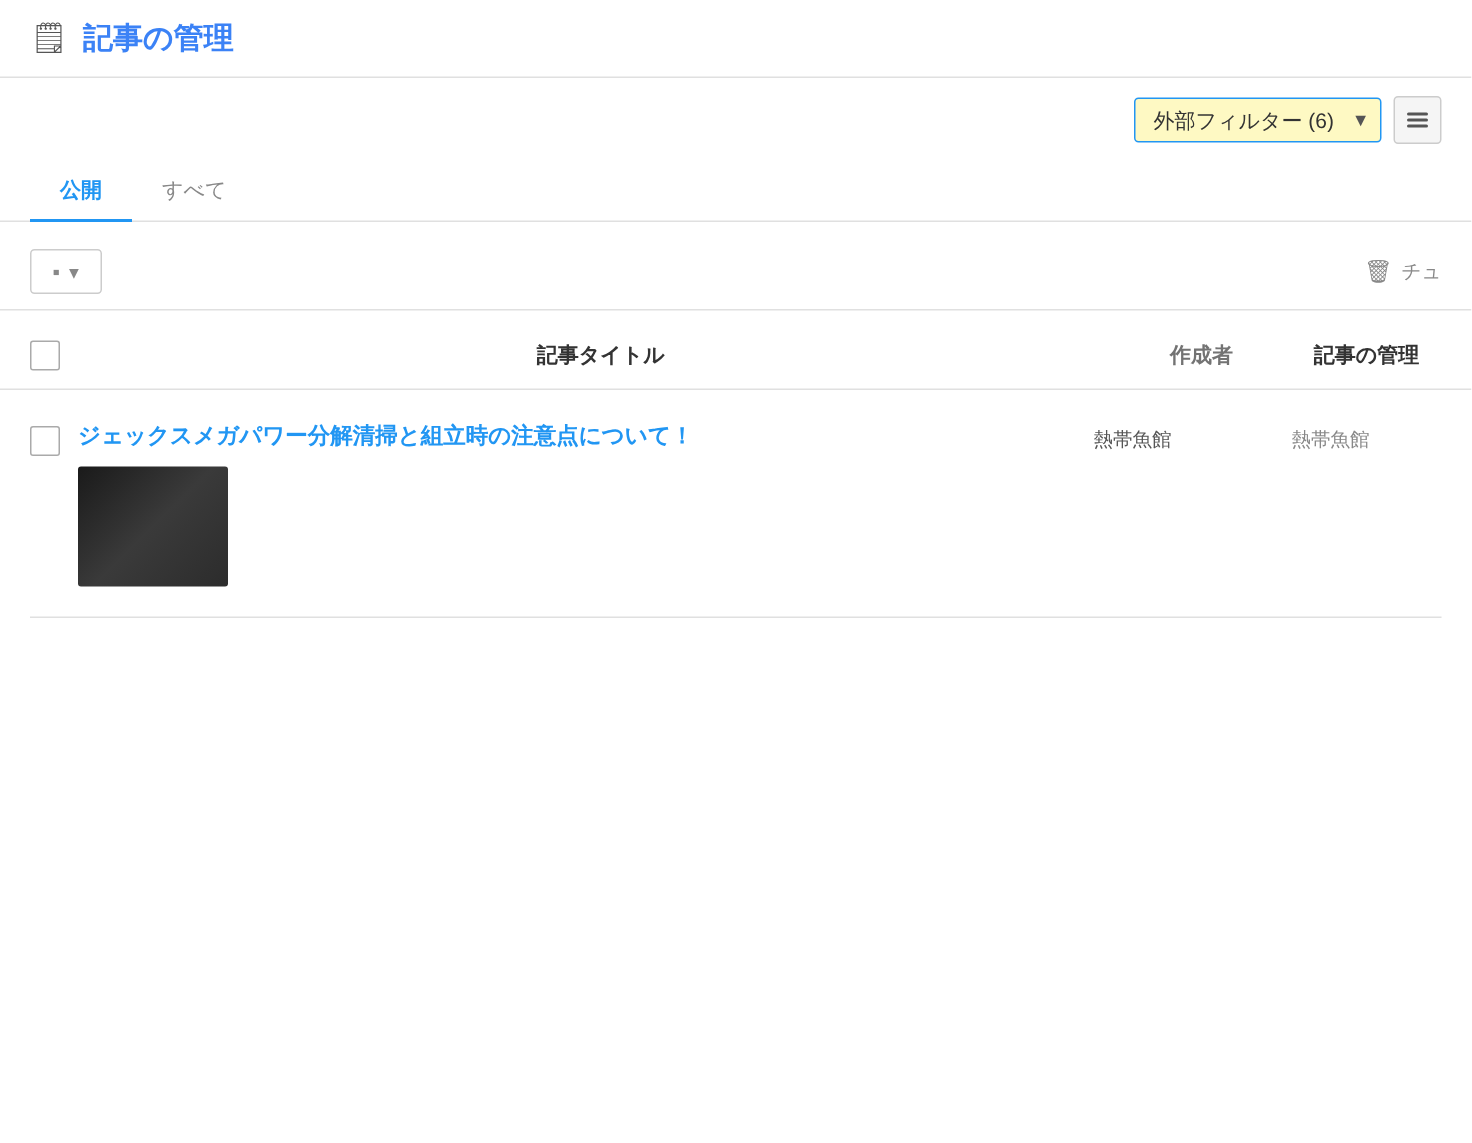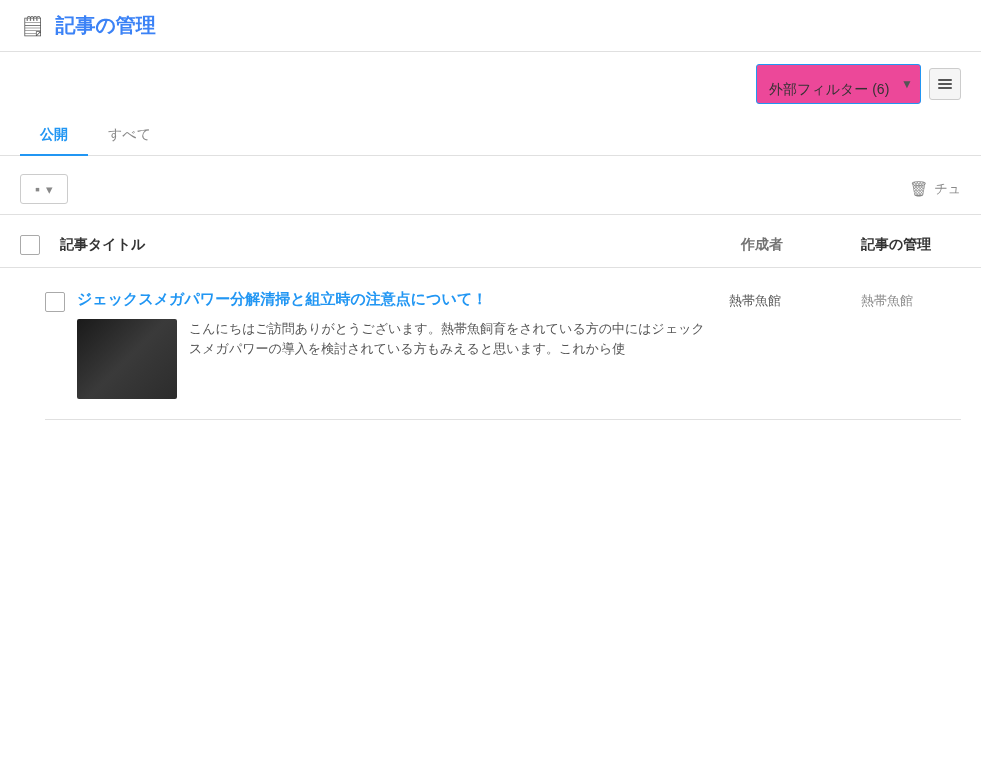--- a/index.html
+++ b/index.html
@@ -48,24 +48,24 @@
     .filter-select-wrapper {
       position: relative;
       display: inline-block;
     }
 
     .filter-select {
       appearance: none;
       -webkit-appearance: none;
       border: 1.5px solid #2196f3;
       border-radius: 3px;
-      padding: 16px 30px 6px 12px;
+      padding: 6px 30px 6px 12px;
       font-size: 14px;
       color: #333;
-      background: #ec4899;
+      background: #fef9c3;
       cursor: pointer;
       min-width: 160px;
     }
 
     .filter-select-arrow {
       position: absolute;
       right: 8px;
       top: 50%;
       transform: translateY(-50%);
       pointer-events: none;
@@ -161,20 +161,21 @@
       color: #888;
       font-size: 15px;
     }
 
     .table-header {
       display: flex;
       align-items: center;
       padding: 12px 20px;
       margin-top: 8px;
       border-bottom: 1px solid #e0e0e0;
+      text-align: center;
     }
 
     .table-checkbox {
       width: 20px;
       height: 20px;
       border: 1.5px solid #aaa;
       border-radius: 2px;
       background: #fff;
       cursor: pointer;
       flex-shrink: 0;
@@ -197,21 +198,20 @@
 
     .col-category {
       font-weight: bold;
       font-size: 14px;
       color: #333;
       width: 100px;
     }
 
     .article-list {
       padding: 0 20px;
-      margin-left: 25px;
     }
 
     .article-item {
       display: flex;
       padding: 20px 0;
       border-bottom: 1px solid #e0e0e0;
       align-items: flex-start;
       gap: 12px;
     }
 
@@ -329,21 +329,20 @@
   <div class="col-category">記事の管理</div>
 </div>
 
 <div class="article-list">
   <div class="article-item">
     <div class="article-item-checkbox"></div>
     <div class="article-content">
       <a class="article-title-link" href="#">ジェックスメガパワー分解清掃と組立時の注意点について！</a>
       <div class="article-body">
         <div class="thumbnail-placeholder"></div>
-        <p class="article-excerpt">こんにちはご訪問ありがとうございます。熱帯魚飼育をされている方の中にはジェックスメガパワーの導入を検討されている方もみえると思います。これから使</p>
       </div>
     </div>
     <div class="article-meta">
       <span class="meta-author">熱帯魚館</span>
     </div>
     <div class="article-category-col">
       <span class="meta-category right-truncated">熱帯魚館</span>
     </div>
   </div>
 </div>

